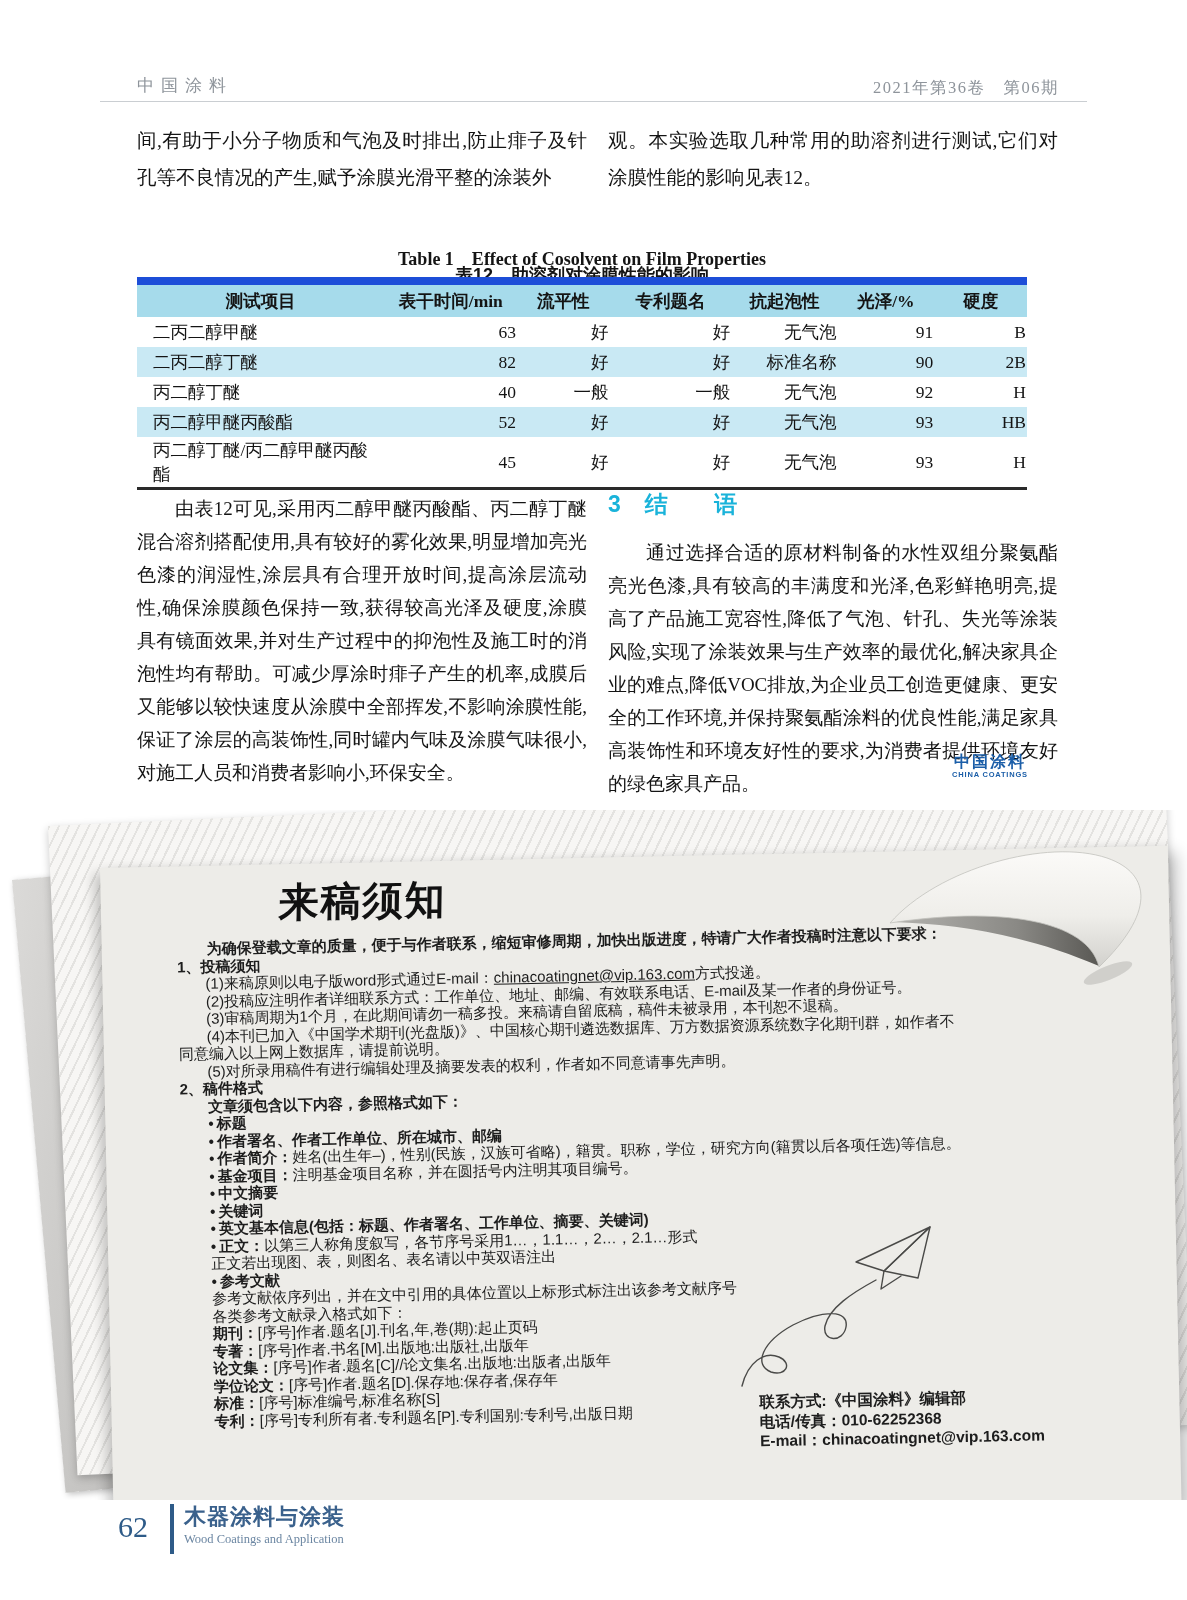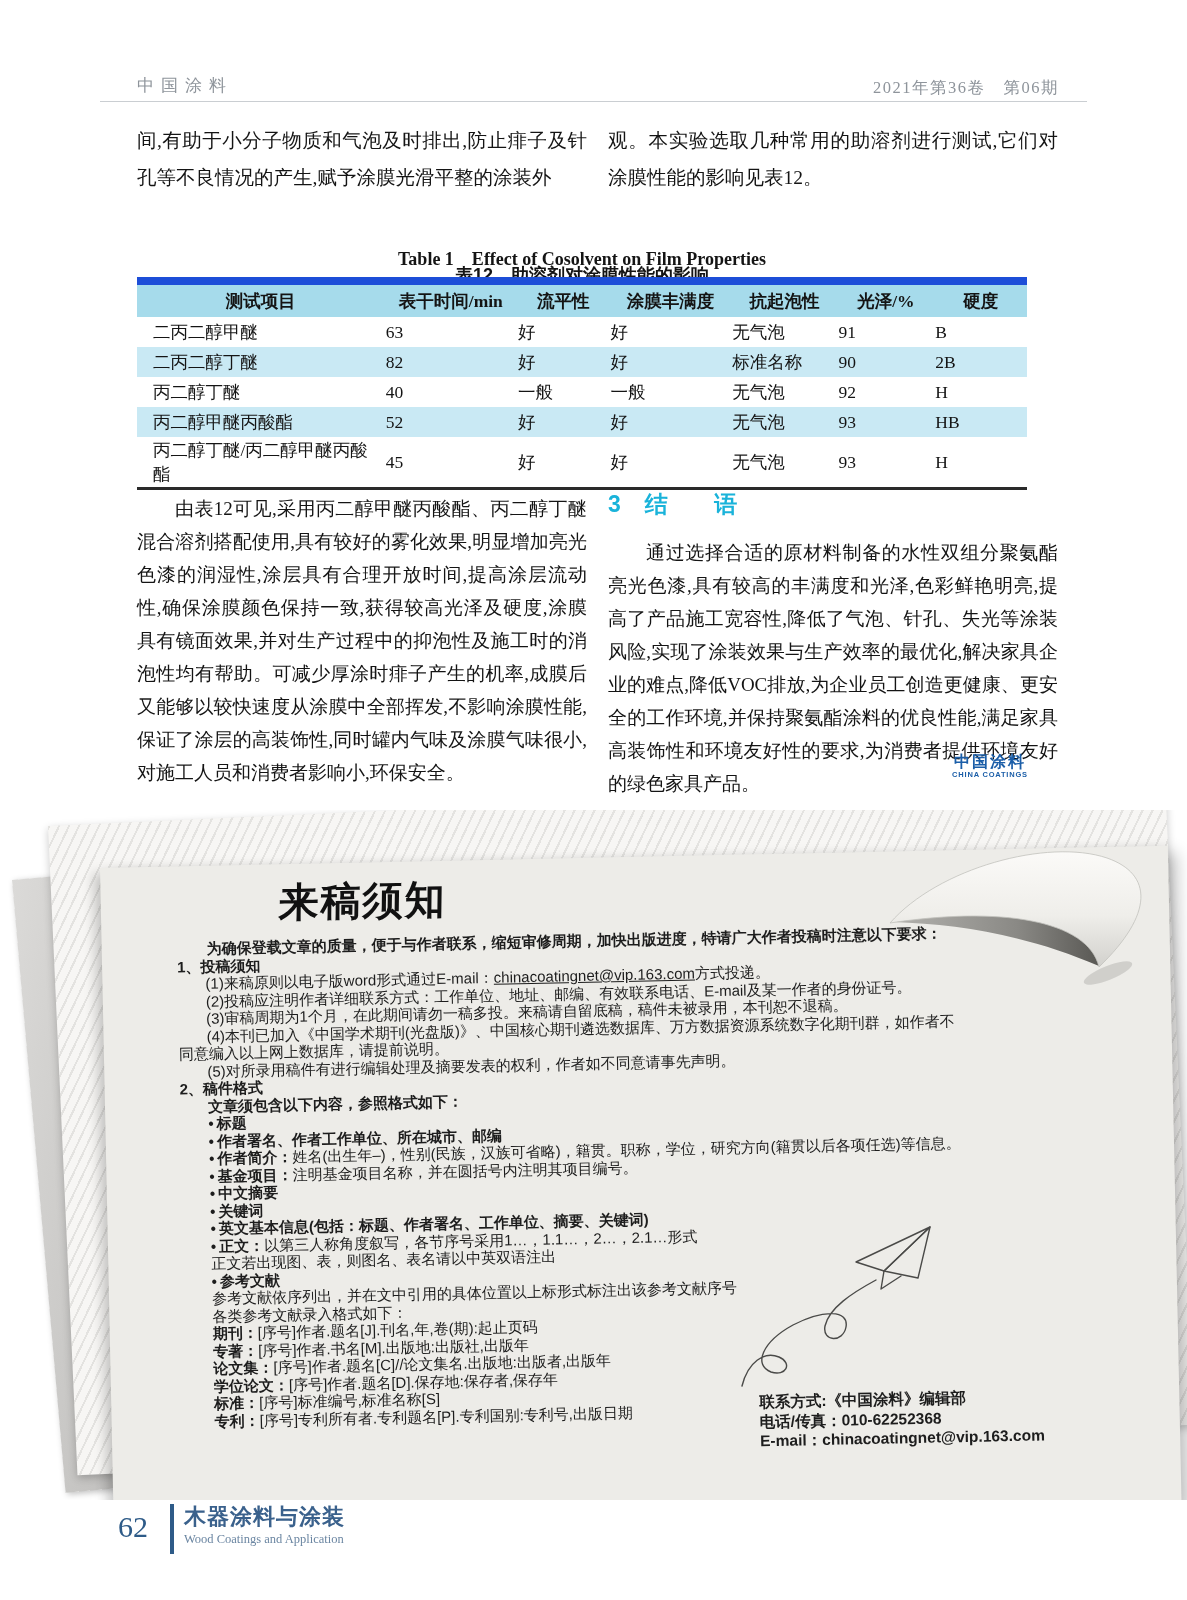--- a/index.html
+++ b/index.html
@@ -18,21 +18,21 @@
   .col-bl{left:137px;top:492px;font-size:19px;line-height:33px;}
   .col-br{left:608px;top:488px;font-size:19px;line-height:33px;}
   .indent{text-indent:2em;}
   
   .cap{position:absolute;left:137px;width:890px;text-align:center;font-weight:bold;}
   .cap-zh{top:219px;font-size:18px;font-family:"Liberation Sans","DejaVu Sans",sans-serif;margin-top:44px;}
   .cap-en{top:247px;font-size:18px;}
   .data-table{position:absolute;left:137px;top:277px;width:890px;border-collapse:collapse;
     border-top:8px solid #1d4ed8;border-bottom:3px solid #2a2a2a;font-size:17.5px;}
   .data-table th{background:#a6dbeb;font-weight:bold;height:30px;text-align:center;font-size:17.5px;}
-  .data-table td{height:28px;text-align:left;}
+  .data-table td{height:28px;text-align:right;}
   .data-table tr.hl td{background:#c9e9f4;}
   .data-table td.c0{text-align:left;padding-left:16px;}
   .w0{width:250px}.w1{width:132px}.w2{width:92px}.w3{width:122px}.w4{width:106px}.w5{width:96px}.w6{width:92px}
   
   .sec-head{margin:0 0 15px 0;color:#19b3da;font-family:"Liberation Sans","DejaVu Sans",sans-serif;
     font-size:23px;font-weight:bold;}
   .sec-head .num{margin-right:24px;}
   .sec-head .txt{letter-spacing:20px;}
   .end-logo{position:absolute;left:938px;top:753px;width:104px;text-align:center;color:#1b5ea8;
     font-family:"Liberation Sans","DejaVu Sans",sans-serif;line-height:1.1;}
@@ -90,21 +90,21 @@
 
   <div class="cap cap-zh">表12　助溶剂对涂膜性能的影响</div>
   <div class="cap cap-en">Table 1　Effect of Cosolvent on Film Properties</div>
 
   <table class="data-table">
     <tbody>
         <tr>
       <th class="w0">测试项目</th>
       <th class="w1">表干时间/min</th>
       <th class="w2">流平性</th>
-      <th class="w3">涂膜丰满度</th>
+      <th class="w3">专利题名</th>
       <th class="w4">抗起泡性</th>
       <th class="w5">光泽/%</th>
       <th class="w6">硬度</th>
     </tr>
     <tr>
       <td class="c0">二丙二醇甲醚</td>
       <td>63</td>
       <td>好</td>
       <td>好</td>
       <td>无气泡</td>

